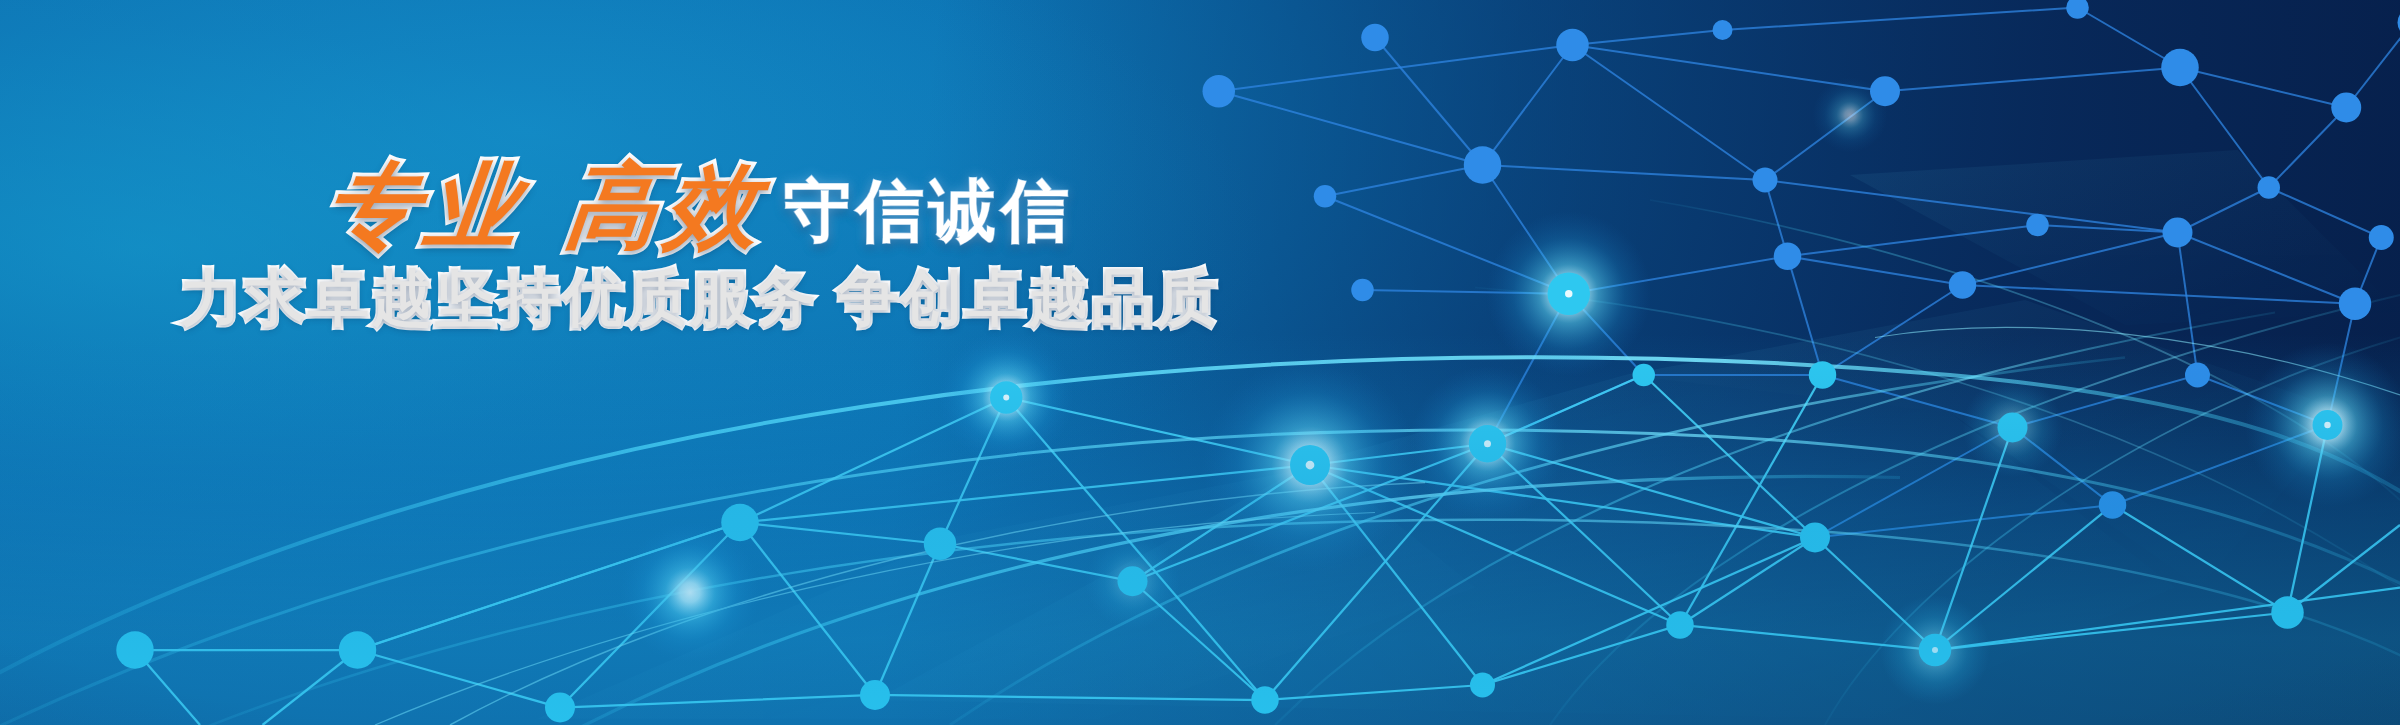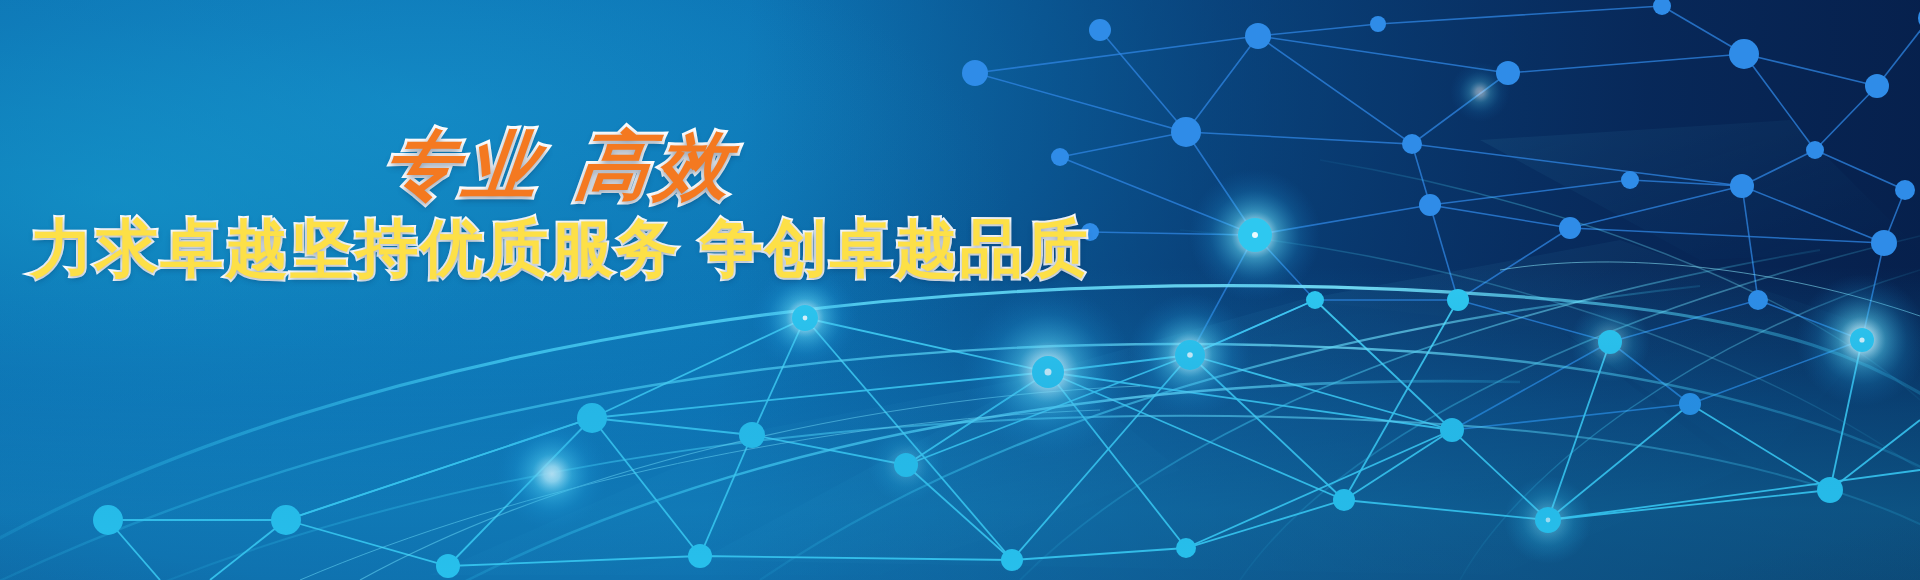--- a/index.html
+++ b/index.html
@@ -68,24 +68,24 @@
     letter-spacing:4px;
     color:#ffffff;
     -webkit-text-stroke:1px rgba(190,225,250,.95);
     paint-order:stroke fill;
     text-shadow:0 0 9px rgba(120,195,245,.75), 0 3px 8px rgba(5,35,75,.55);
     padding-bottom:6px;
   }
   #subheadline{
     margin:0;
     white-space:nowrap;
-    font-size:63px;
+    font-size:49px;
     font-weight:700;
     letter-spacing:2px;
-    color:#fde047;
+    color:#e5e5e5;
     -webkit-text-stroke:4px #ffffff;
     paint-order:stroke fill;
     text-shadow:0 2px 6px rgba(6,36,78,.40);
   }
 </style>
 </head>
 <body>
 
 <div id="banner">
 
@@ -291,17 +291,18 @@
     </g>
   </svg>
 
   <div class="layer" id="bg-bottom-light"></div>
   <div class="layer" id="bg-vignette"></div>
 
   <div id="copy">
     <div id="headline">
       <span class="hl-accent">专业</span>
       <span class="hl-accent hl-accent-2">高效</span>
+      <span class="hl-plain">守信诚信</span>
     </div>
     <div id="subheadline">力求卓越坚持优质服务  争创卓越品质</div>
   </div>
 
 </div>
 
 </body></html>

